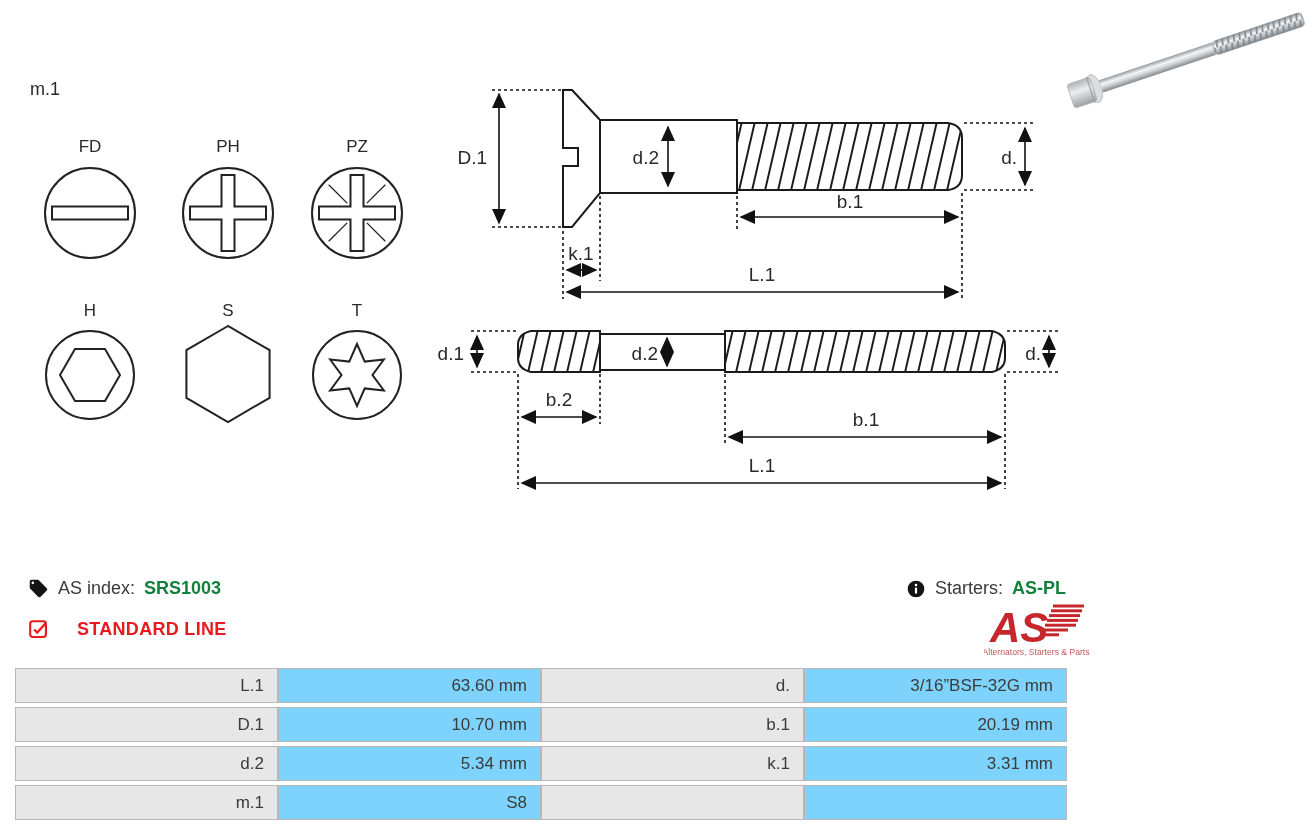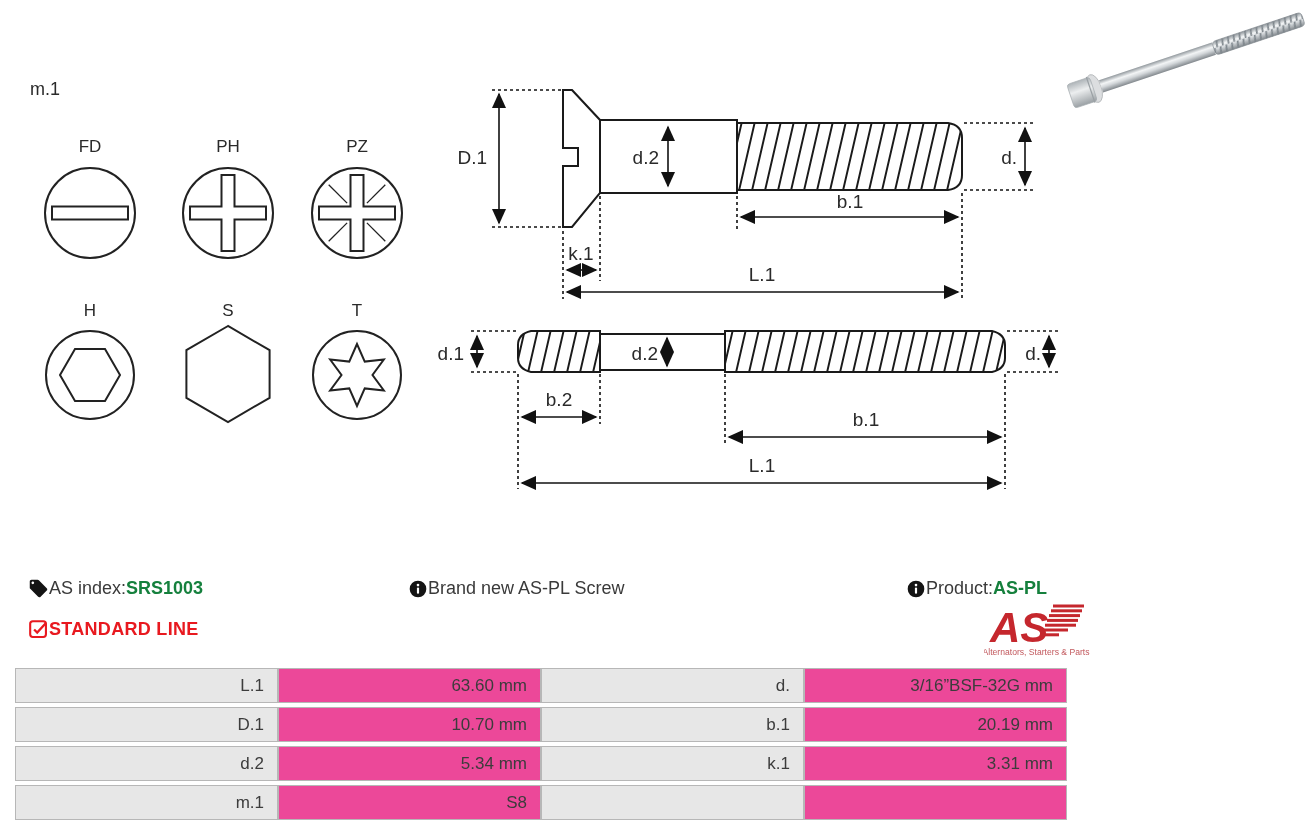--- a/index.html
+++ b/index.html
@@ -4,34 +4,34 @@
 <style>
   html,body{margin:0;padding:0;background:#fff;}
   .page{position:relative;width:1316px;height:832px;background:#fff;overflow:hidden;
         font-family:"Liberation Sans", sans-serif;}
   svg text{font-family:"Liberation Sans", sans-serif;}
   .art{position:absolute;left:0;top:0;}
   .diagram-label{font-size:19px;fill:#2a2a2a;}
   .icon-label{font-size:17px;fill:#2a2a2a;}
   .m1-label{font-size:18px;fill:#2a2a2a;}
 
-  .inforow{position:absolute;display:flex;align-items:center;
+  .inforow{position:absolute;display:flex;align-items:center;gap:9px;
            font-size:18px;color:#3a3a3a;white-space:nowrap;}
   .inforow b{color:#15803d;}
-  .inforow .red{color:#e8191f;font-weight:bold;letter-spacing:.3px;}
+  .inforow .red{color:#e8191f;font-weight:bold;letter-spacing:.3px;margin-left:19px;}
   .inforow svg{flex:0 0 auto;}
 
   .logo{position:absolute;left:984px;top:600px;}
 
   table.spec{position:absolute;left:15px;top:664px;width:1052px;
              border-collapse:separate;border-spacing:0 4px;table-layout:fixed;}
   table.spec td{height:33px;border:1px solid #b7b7b7;font-size:17px;color:#3c3c3c;
                 text-align:right;padding:0 13px 0 0;}
   td.lbl{background:#e7e7e7;}
-  td.val{background:#ec4899;}
+  td.val{background:#7dd3fc;}
 </style>
 </head>
 <body>
 
 <div class="page">
 
 <svg class="art" width="1316" height="832" viewBox="0 0 1316 832">
   <defs>
     <marker id="ah" markerWidth="11" markerHeight="9" refX="9" refY="4.5" orient="auto-start-reverse">
       <path d="M0,0 L10,4.5 L0,9 Z" fill="#111"></path>
@@ -196,37 +196,29 @@
 </div>
 
 <div class="inforow" style="left:28px;top:619px">
   <svg width="21" height="21" viewBox="0 0 24 24" fill="none">
     <rect x="2.5" y="2.5" width="18" height="18" rx="3" stroke="#e8191f" stroke-width="2.4"></rect>
     <path d="M7,12 L10.5,15.5 L20.5,4.5" stroke="#e8191f" stroke-width="2.6" fill="none"></path>
   </svg>
   <span class="red">STANDARD LINE</span>
 </div>
 
-<div class="inforow" style="left:408px;top:578px">
-  <svg width="20" height="20" viewBox="0 0 24 24">
-    <circle cx="12" cy="12" r="10" fill="#141414"></circle>
-    <circle cx="12" cy="7.3" r="1.6" fill="#fff"></circle>
-    <rect x="10.7" y="10.2" width="2.6" height="7.5" rx="1.2" fill="#fff"></rect>
-  </svg>
-  <span>Brand new AS-PL Screw</span>
-</div>
 
 
 <div class="inforow" style="left:906px;top:578px">
   <svg width="20" height="20" viewBox="0 0 24 24">
     <circle cx="12" cy="12" r="10" fill="#141414"></circle>
     <circle cx="12" cy="7.3" r="1.6" fill="#fff"></circle>
     <rect x="10.7" y="10.2" width="2.6" height="7.5" rx="1.2" fill="#fff"></rect>
   </svg>
-  <span>Product:</span>
+  <span>Starters:</span>
   <b>AS-PL</b>
 </div>
 
 <svg class="logo" width="110" height="60" viewBox="0 0 110 60">
   <text x="6" y="42" font-size="42" font-weight="bold" font-style="italic" fill="#c5272d">AS</text>
   <g fill="#c5272d">
     <rect x="69" y="4.5" width="31" height="3"></rect>
     <rect x="67" y="9.3" width="31" height="3"></rect>
     <rect x="65" y="14.1" width="31" height="3"></rect>
     <rect x="63" y="18.9" width="31" height="3"></rect>

